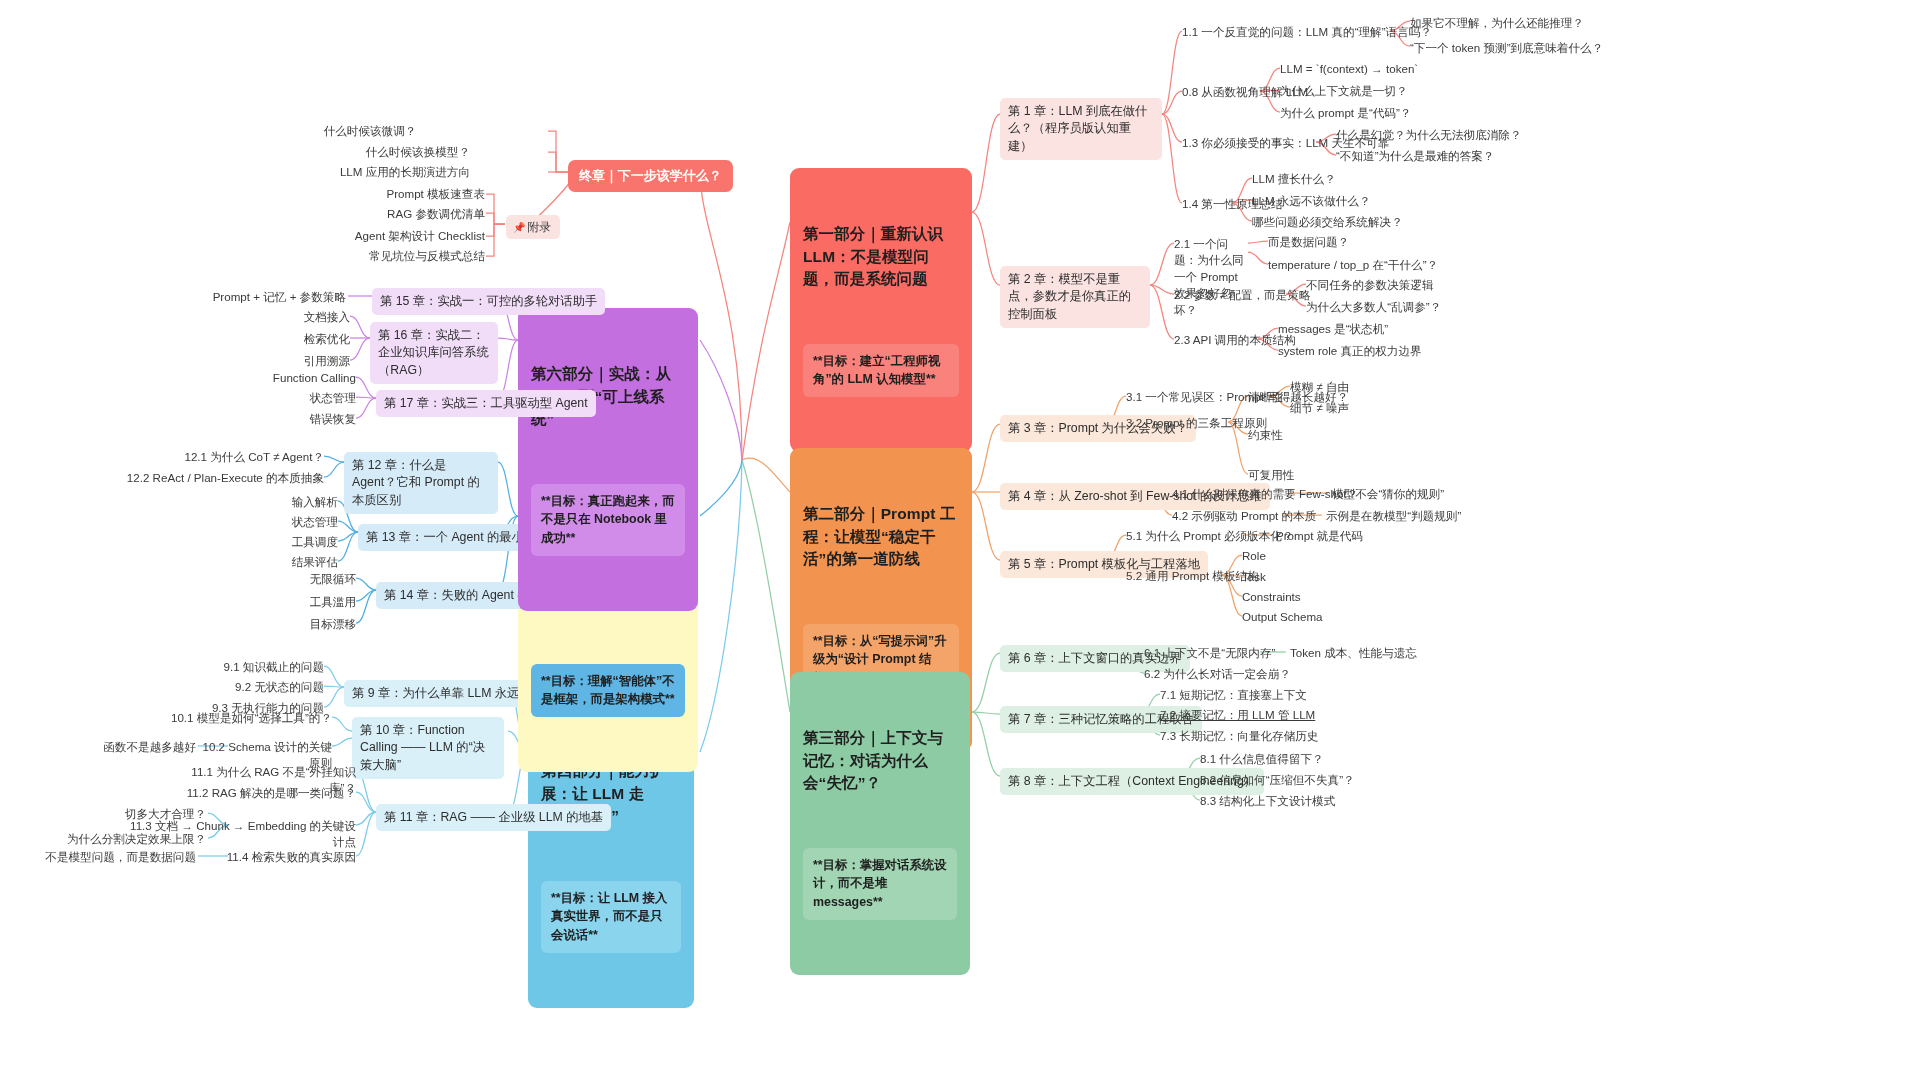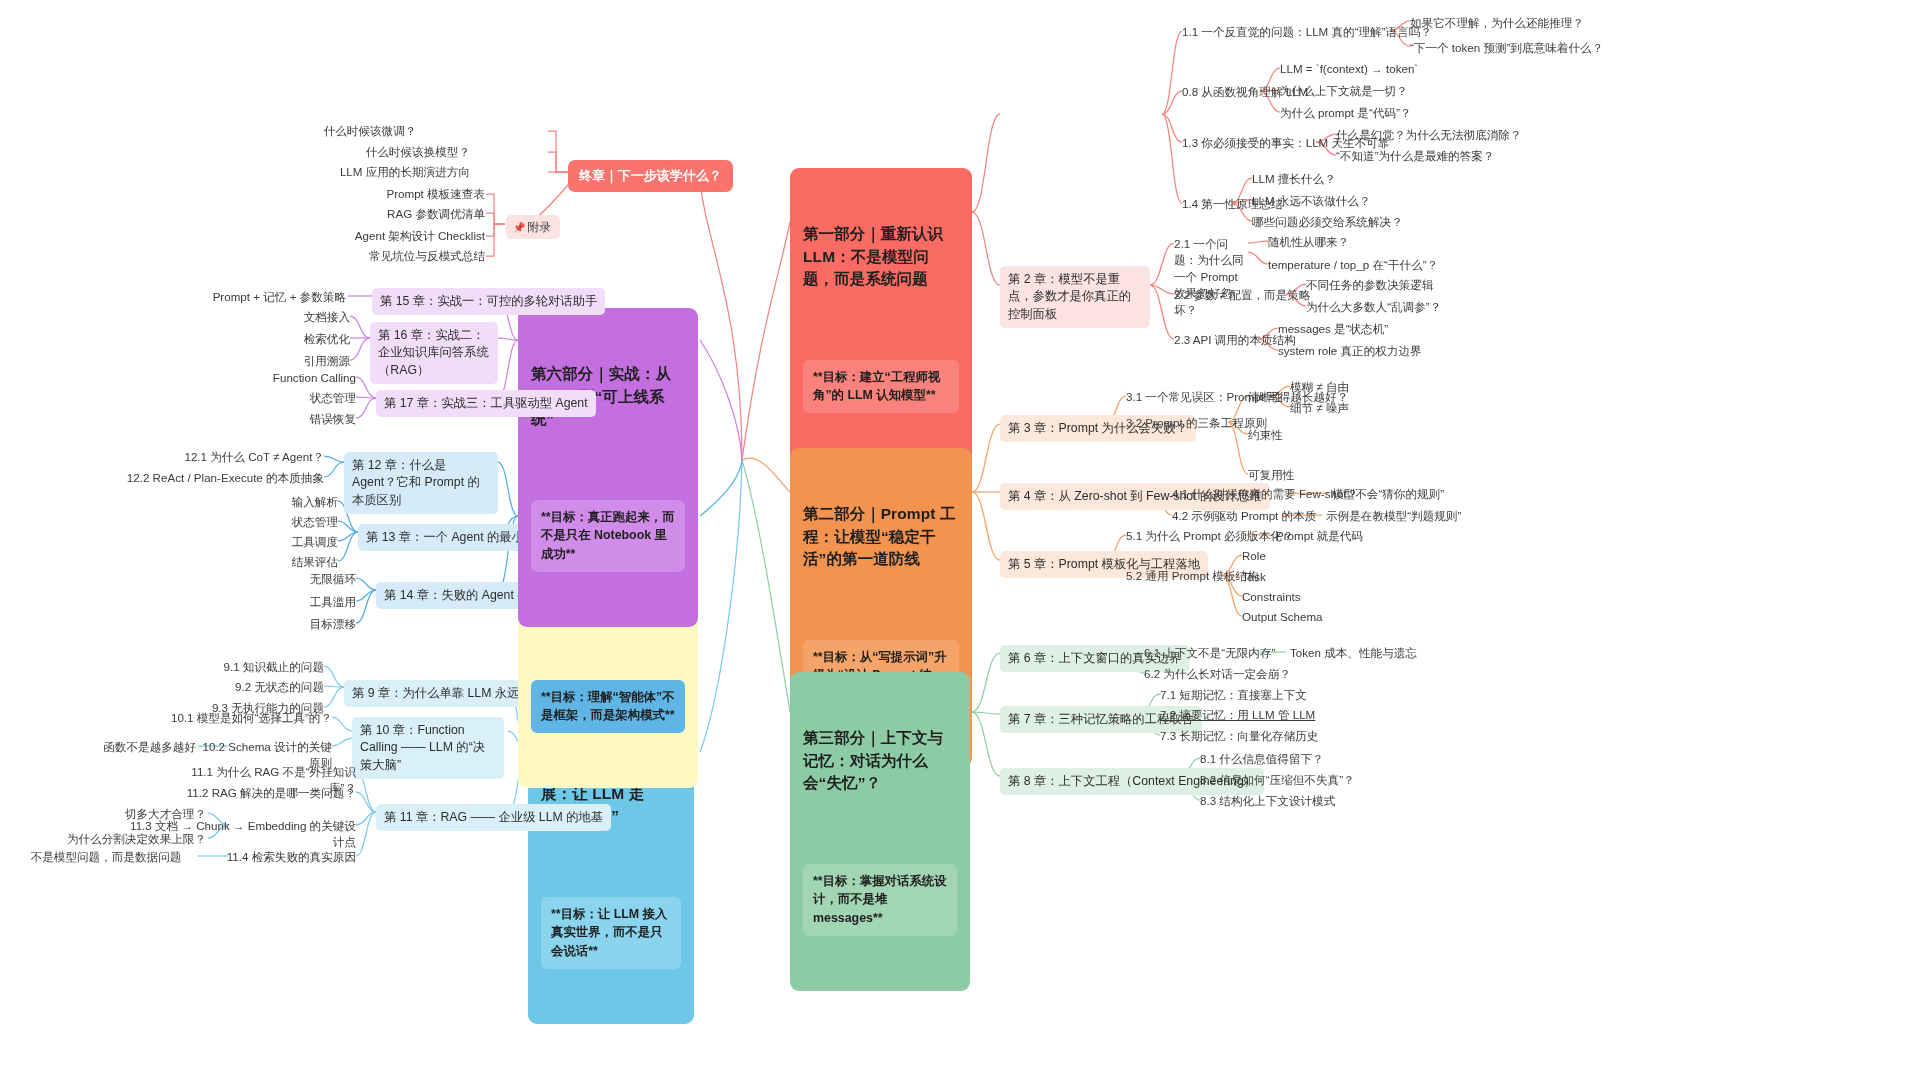--- a/index.html
+++ b/index.html
@@ -33,21 +33,21 @@
     padding: 11px 13px 11px 13px;
     color: #1f1f1f;
   }
   .part .part-title {
     font-size: 15.5px;
     font-weight: bold;
     line-height: 1.45;
     letter-spacing: .1px;
   }
   .part .part-goal {
-    margin-top: 25px;
+    margin-top: 9px;
     border-radius: 6px;
     padding: 8px 10px;
     font-size: 12.4px;
     font-weight: bold;
     line-height: 1.5;
   }
   .p1 { background:#fa6b63; }
   .p1 .part-goal { background:#f9837c; }
   .p2 { background:#f29350; }
   .p2 .part-goal { background:#f5a469; }
@@ -280,20 +280,21 @@
   <div class="node leaf" style="left:485px; top:186px; text-align:right; transform:translateX(-100%); width:200px;">Prompt 模板速查表</div>
   <div class="node leaf" style="left:485px; top:206px; text-align:right; transform:translateX(-100%); width:200px;">RAG 参数调优清单</div>
   <div class="node leaf" style="left:485px; top:228px; text-align:right; transform:translateX(-100%); width:220px;">Agent 架构设计 Checklist</div>
   <div class="node leaf" style="left:485px; top:248px; text-align:right; transform:translateX(-100%); width:220px;">常见坑位与反模式总结</div>
 
   <div class="node part p1" style="left:790px; top:168px; width:182px;">
     <div class="part-title">第一部分｜重新认识 LLM：不是模型问题，而是系统问题</div>
     <div class="part-goal">**目标：建立“工程师视角”的 LLM 认知模型**</div>
   </div>
 
+  <div class="node chapter ch-red" style="left:1000px; top:98px; width:162px;">第 1 章：LLM 到底在做什么？（程序员版认知重建）</div>
   <div class="node chapter ch-red" style="left:1000px; top:266px; width:150px;">第 2 章：模型不是重点，参数才是你真正的控制面板</div>
 
   <div class="node leaf" style="left:1182px; top:24px;">1.1 一个反直觉的问题：LLM 真的“理解”语言吗？</div>
   <div class="node leaf" style="left:1410px; top:15px;">如果它不理解，为什么还能推理？</div>
   <div class="node leaf" style="left:1410px; top:40px;">“下一个 token 预测”到底意味着什么？</div>
 
   <div class="node leaf" style="left:1182px; top:84px;">0.8 从函数视角理解 LLM</div>
   <div class="node leaf" style="left:1280px; top:61px;">LLM = `f(context) → token`</div>
   <div class="node leaf" style="left:1280px; top:83px;">为什么上下文就是一切？</div>
   <div class="node leaf" style="left:1280px; top:105px;">为什么 prompt 是“代码”？</div>
@@ -301,21 +302,21 @@
   <div class="node leaf" style="left:1182px; top:135px;">1.3 你必须接受的事实：LLM 天生不可靠</div>
   <div class="node leaf" style="left:1336px; top:127px;">什么是幻觉？为什么无法彻底消除？</div>
   <div class="node leaf" style="left:1336px; top:148px;">“不知道”为什么是最难的答案？</div>
 
   <div class="node leaf" style="left:1182px; top:196px;">1.4 第一性原理总结</div>
   <div class="node leaf" style="left:1252px; top:171px;">LLM 擅长什么？</div>
   <div class="node leaf" style="left:1252px; top:193px;">LLM 永远不该做什么？</div>
   <div class="node leaf" style="left:1252px; top:214px;">哪些问题必须交给系统解决？</div>
 
   <div class="node leaf" style="left:1174px; top:236px; width:76px;">2.1 一个问题：为什么同一个 Prompt 效果忽好忽坏？</div>
-  <div class="node leaf" style="left:1268px; top:234px;">随机性从哪来？</div>
+  <div class="node leaf" style="left:1268px; top:234px;">而是数据问题？</div>
   <div class="node leaf" style="left:1268px; top:257px;">temperature / top_p 在“干什么”？</div>
 
   <div class="node leaf" style="left:1174px; top:287px;">2.2 参数 ≠ 配置，而是策略</div>
   <div class="node leaf" style="left:1306px; top:277px;">不同任务的参数决策逻辑</div>
   <div class="node leaf" style="left:1306px; top:299px;">为什么大多数人“乱调参”？</div>
 
   <div class="node leaf" style="left:1174px; top:332px;">2.3 API 调用的本质结构</div>
   <div class="node leaf" style="left:1278px; top:321px;">messages 是“状态机”</div>
   <div class="node leaf" style="left:1278px; top:343px;">system role 真正的权力边界</div>
 
@@ -388,21 +389,21 @@
   <div class="node leaf" style="left:332px; top:710px; text-align:right; transform:translateX(-100%); width:180px;">10.1 模型是如何“选择工具”的？</div>
   <div class="node leaf" style="left:332px; top:739px; text-align:right; transform:translateX(-100%); width:140px;">10.2 Schema 设计的关键原则</div>
   <div class="node leaf" style="left:196px; top:739px; text-align:right; transform:translateX(-100%); width:150px;">函数不是越多越好</div>
 
   <div class="node leaf" style="left:356px; top:764px; text-align:right; transform:translateX(-100%); width:180px;">11.1 为什么 RAG 不是“外挂知识库”？</div>
   <div class="node leaf" style="left:356px; top:785px; text-align:right; transform:translateX(-100%); width:180px;">11.2 RAG 解决的是哪一类问题？</div>
   <div class="node leaf" style="left:356px; top:818px; text-align:right; transform:translateX(-100%); width:230px;">11.3 文档 → Chunk → Embedding 的关键设计点</div>
   <div class="node leaf" style="left:206px; top:806px; text-align:right; transform:translateX(-100%); width:130px;">切多大才合理？</div>
   <div class="node leaf" style="left:206px; top:831px; text-align:right; transform:translateX(-100%); width:180px;">为什么分割决定效果上限？</div>
   <div class="node leaf" style="left:356px; top:849px; text-align:right; transform:translateX(-100%); width:150px;">11.4 检索失败的真实原因</div>
-  <div class="node leaf" style="left:196px; top:849px; text-align:center; transform:translateX(-100%); width:180px;">不是模型问题，而是数据问题</div>
+  <div class="node leaf" style="left:196px; top:849px; text-align:right; transform:translateX(-100%); width:180px;">不是模型问题，而是数据问题</div>
 
   <div class="node part p5" style="left:518px; top:488px; width:180px;">
     <div class="part-title">第五部分｜Agent 思维：从调用模型到构建系统</div>
     <div class="part-goal">**目标：理解“智能体”不是框架，而是架构模式**</div>
   </div>
 
   <div class="node chapter ch-blue" style="left:344px; top:452px; width:154px;">第 12 章：什么是 Agent？它和 Prompt 的本质区别</div>
   <div class="node chapter ch-blue" style="left:358px; top:524px;">第 13 章：一个 Agent 的最小系统结构</div>
   <div class="node chapter ch-blue" style="left:376px; top:582px;">第 14 章：失败的 Agent 都失败在哪？</div>
 

